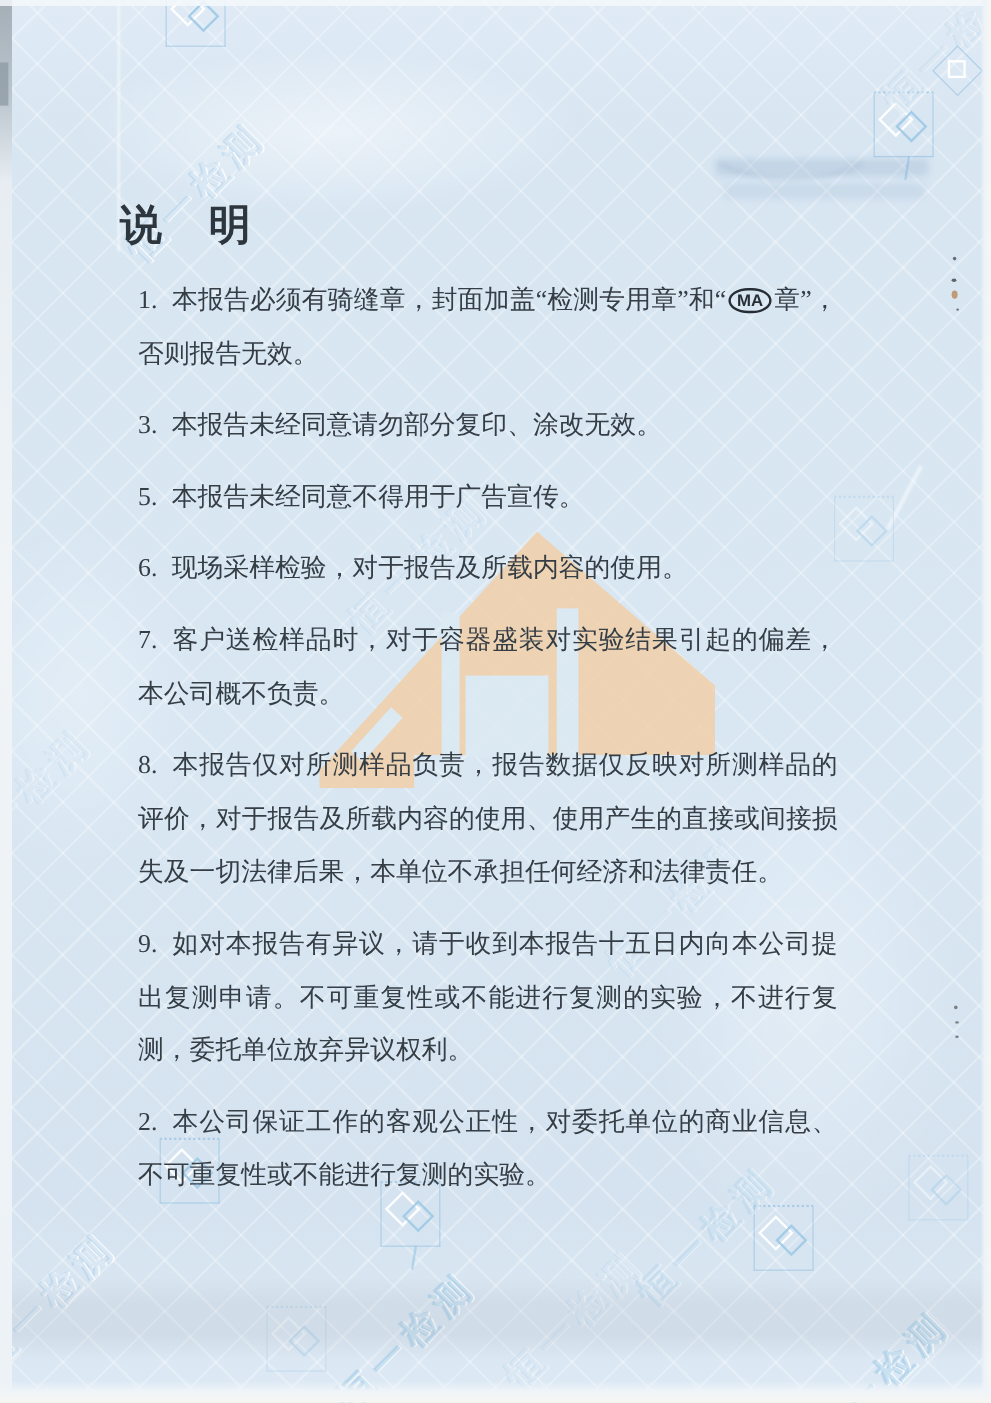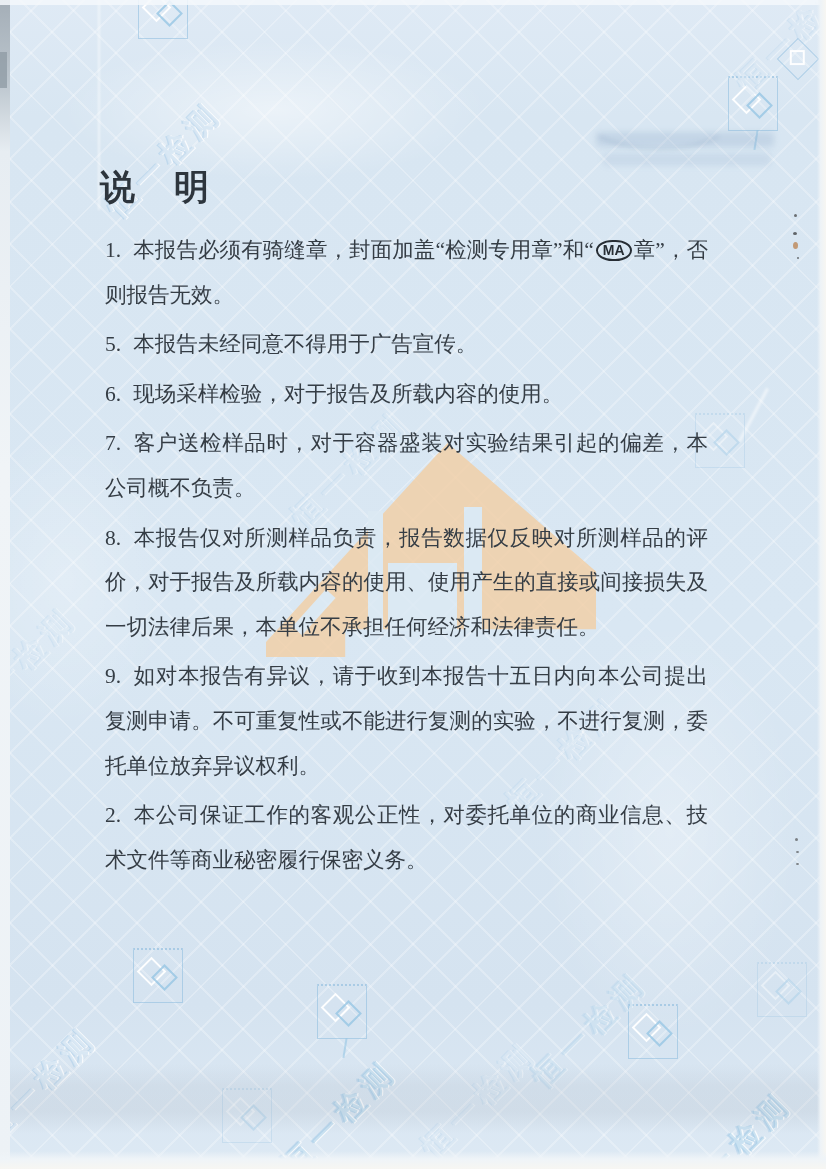--- a/index.html
+++ b/index.html
@@ -69,21 +69,21 @@
   .edge-bottom{position:absolute;left:0;bottom:0;width:100%;height:18px;z-index:6;
     background:linear-gradient(180deg,rgba(236,242,248,.0),#eff4f8 45%,#f7f6f2 100%);}
   .fold-band{position:absolute;left:0;top:1064px;width:100%;height:70px;z-index:3;
     background:linear-gradient(180deg,rgba(150,160,172,0) 0%,rgba(150,160,172,.13) 32%,rgba(150,160,172,.15) 68%,rgba(150,160,172,0) 100%);}
   .speck{position:absolute;z-index:7;border-radius:50%;}
 
   
   .content{position:absolute;left:100px;top:164px;width:613px;z-index:5;color:#343c44;}
   .doc-title{margin:0 0 16px 0;text-align:left;font-size:35px;line-height:48px;
     font-weight:bold;color:#2d353d;letter-spacing:2px;}
-  .note{margin:5px;font-size:21.5px;line-height:44.6px;text-align:justify;
+  .note{margin:15px;font-size:21.5px;line-height:44.6px;text-align:justify;
     color:#353d45;overflow-wrap:anywhere;}
   .note .num{margin-right:12px;}
   .cma{display:inline-block;vertical-align:2px;margin:0 2px;padding:0 5px 1px 5px;
     border:2.5px solid #262d34;border-radius:55%/60%;
     font-family:"Liberation Sans","DejaVu Sans",sans-serif;font-weight:bold;
     font-size:14px;line-height:16px;letter-spacing:0;color:#262d34;}
 </style>
 </head>
 <body>
 
@@ -133,33 +133,34 @@
   <div class="ghost-arc"></div>
   <div class="ghost-line" style="left:596px;top:132px;width:178px;height:15px;"></div>
   <div class="ghost-line" style="left:603px;top:153px;width:168px;height:13px;opacity:.7;"></div>
 
   <div class="content">
     <h1 class="doc-title">说　明</h1>
 
     <p class="note"><span class="num">1.</span><span>本报告必须有骑缝章，封面加盖“检测专用章”和“</span><span class="cma">MA</span><span>章”，否则报告无效。</span></p>
 
 
+    <p class="note"><span class="num">3.</span><span>本报告未经同意请勿部分复印、涂改无效。</span></p>
 
 
     <p class="note"><span class="num">5.</span><span>本报告未经同意不得用于广告宣传。</span></p>
 
     <p class="note"><span class="num">6.</span><span>现场采样检验，对于报告及所载内容的使用。</span></p>
 
     <p class="note"><span class="num">7.</span><span>客户送检样品时，对于容器盛装对实验结果引起的偏差，本公司概不负责。</span></p>
 
     <p class="note"><span class="num">8.</span><span>本报告仅对所测样品负责，报告数据仅反映对所测样品的评价，对于报告及所载内容的使用、使用产生的直接或间接损失及一切法律后果，本单位不承担任何经济和法律责任。</span></p>
 
     <p class="note"><span class="num">9.</span><span>如对本报告有异议，请于收到本报告十五日内向本公司提出复测申请。不可重复性或不能进行复测的实验，不进行复测，委托单位放弃异议权利。</span></p>
 
-    <p class="note"><span class="num">2.</span><span>本公司保证工作的客观公正性，对委托单位的商业信息、技术文件等商业秘密履行保密义务。</span></p>
+    <p class="note"><span class="num">2.</span><span>本公司保证工作的客观公正性，对委托单位的商业信息、不可重复性或不能进行复测的实验。</span></p>
   </div>
 
   <div class="fold-band"></div>
   <div class="edge-left"></div>
   <div class="edge-left-notch"></div>
   <div class="edge-top"></div>
   <div class="edge-right"></div>
   <div class="edge-bottom"></div>
 
   <span class="speck" style="left:794px;top:214px;width:3px;height:3px;background:#6b6f73;"></span>

